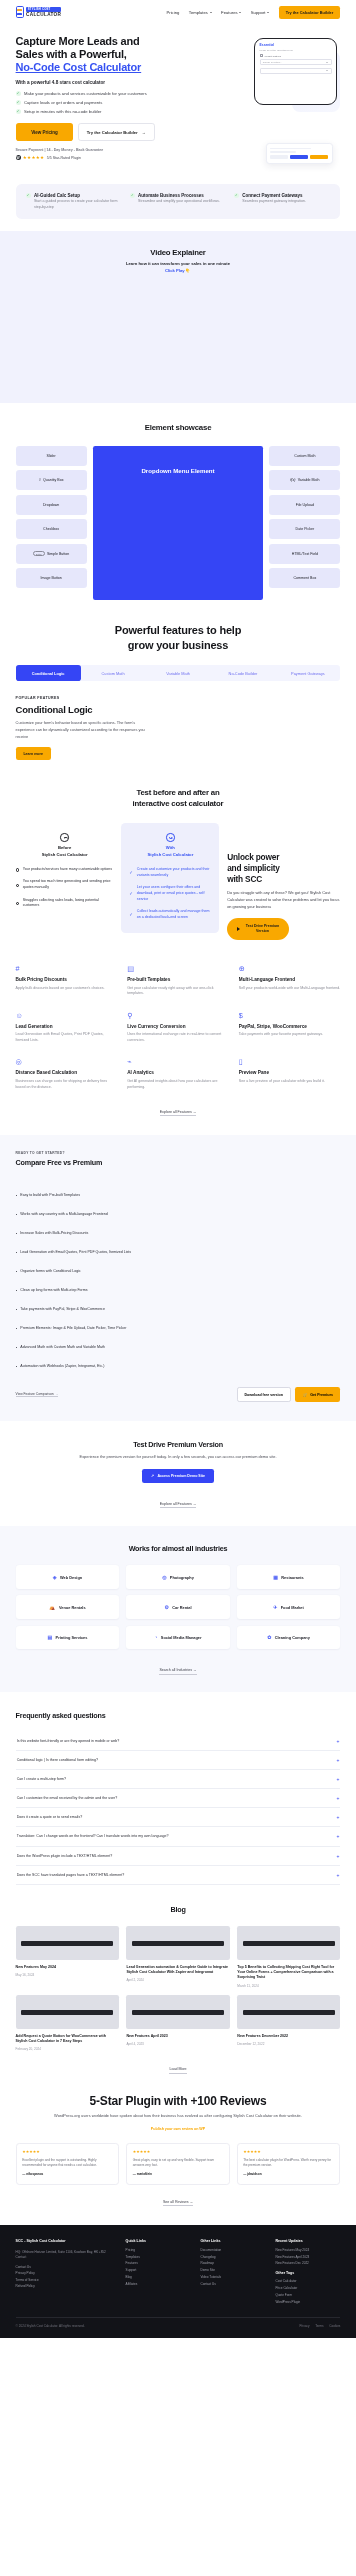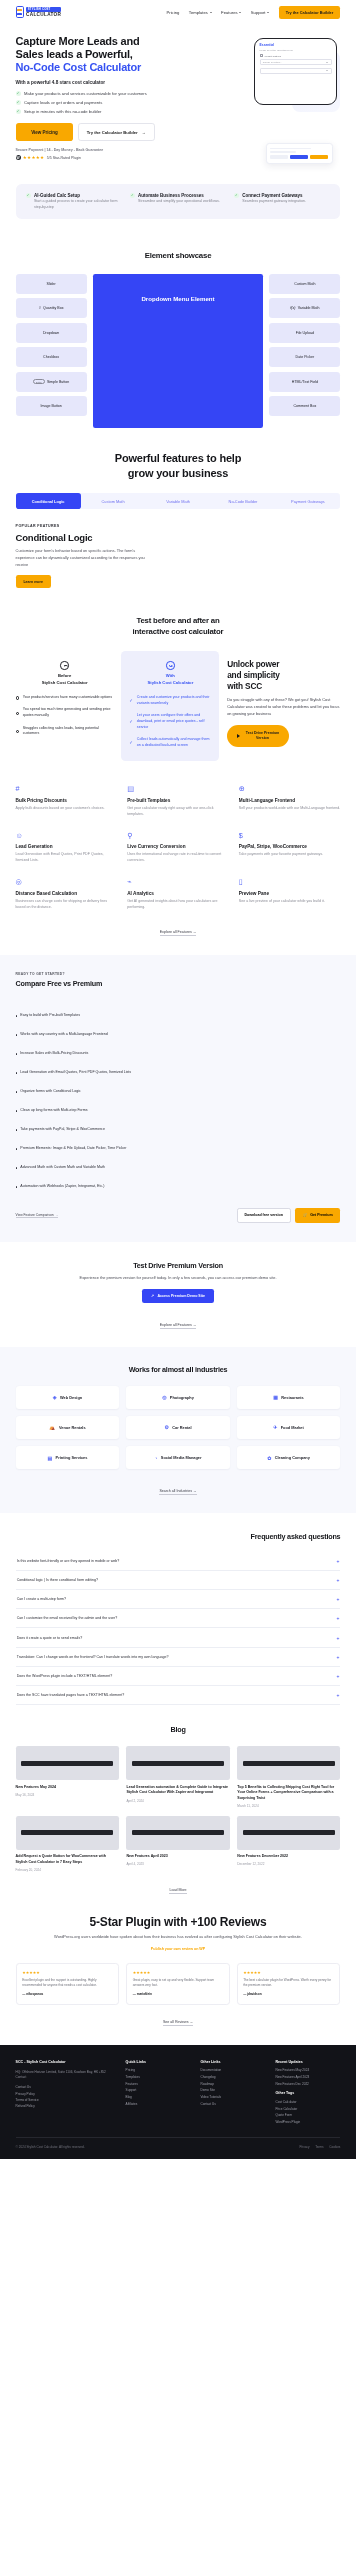--- a/index.html
+++ b/index.html
@@ -33,21 +33,21 @@
   .caret { border-left: 1.4px solid transparent; border-right: 1.4px solid transparent; border-top: 1.7px solid #2c2d33; display: inline-block; }
   .btn-amber {
     background: #f9a800; color: #1a1a1a; font-size: 3.9px; font-weight: 700;
     border: none; border-radius: 2.2px; padding: 3.9px 7.2px; cursor: pointer; white-space: nowrap;
   }
 
   
   .hero { display: flex; padding: 10px 15.6px 16.7px; gap: 5.6px; }
   .hero-left { width: 161px; }
   .hero h1 { font-size: 11px; line-height: 1.22; font-weight: 700; letter-spacing: -0.2px; }
-  .hero h1 .accent { color: #3551f2; }
+  .hero h1 .accent { color: #3551f2; text-decoration: underline; }
   .hero-sub { font-size: 4.7px; font-weight: 700; margin-top: 5px; color: #1d1e24; }
   .checklist { margin-top: 6.1px; display: flex; flex-direction: column; gap: 3.9px; }
   .check-row { display: flex; align-items: center; gap: 3.3px; font-size: 4.2px; color: #3b3c44; }
   .ck {
     width: 5px; height: 5px; border-radius: 50%; background: #e3f7e8; color: #34a853;
     font-size: 3.3px; display: flex; align-items: center; justify-content: center; flex: 0 0 auto;
   }
   .hero-cta { display: flex; gap: 4.5px; margin-top: 9.5px; }
   .cta-primary {
     background: #f9a800; border: none; border-radius: 2.8px; padding: 5.6px 15.6px;
@@ -156,21 +156,21 @@
     border-bottom: 0.7px solid #23242a; border-radius: 0 0 3.9px 3.9px; }
   .face.sad .mouth { border-bottom: none; border-top: 0.7px solid #23242a; border-radius: 3.9px 3.9px 0 0; bottom: 1.6px; }
   .face.blue .mouth { border-bottom-color: #3551f2; }
   .ba-label { text-align: center; font-size: 4.2px; font-weight: 700; margin-top: 3.9px; line-height: 1.5; }
   .ba-label.blue { color: #3551f2; }
   .ba-list { margin-top: 9px; display: flex; flex-direction: column; gap: 6.7px; }
   .ba-item { display: flex; gap: 3.9px; align-items: center; font-size: 3.6px; line-height: 1.6; color: #2c2d35; }
   .ba-item .bullet { width: 3.3px; height: 3.3px; border-radius: 50%; border: 0.8px solid #15161a; flex: 0 0 auto; }
   .ba-item.blue { color: #3551f2; }
   .ba-item .tick { color: #3551f2; font-size: 4.5px; flex: 0 0 auto; }
-  .ba-right { flex: 1; padding-top: 7.8px; }
+  .ba-right { flex: 1; padding-top: 7.8px; margin-top: 21px; }
   .ba-right h3 { font-size: 8.3px; font-weight: 700; line-height: 1.3; letter-spacing: -0.2px; }
   .ba-right p { font-size: 3.9px; color: #3c3d47; line-height: 1.75; margin-top: 5.6px; }
   .btn-round {
     margin-top: 7.8px; background: #f9a800; border: none; border-radius: 12.2px;
     padding: 6.1px 10px; font-size: 3.6px; font-weight: 700; color: #1a1a1a;
     display: flex; align-items: center; gap: 5.6px; cursor: pointer; text-align: center; line-height: 1.4;
   }
   .play-tri { border-left: 3.3px solid #1a1a1a; border-top: 2.2px solid transparent; border-bottom: 2.2px solid transparent; }
 
   
@@ -218,21 +218,21 @@
   .ind { background: #f7f8fd; padding: 18px 15.6px 19px; }
   .ind h2 { font-size: 7.2px; font-weight: 700; text-align: center; letter-spacing: -0.2px; }
   .ind-grid { display: grid; grid-template-columns: repeat(3,1fr); gap: 6.7px; margin-top: 12.2px; }
   .ind-card { background: #fff; border-radius: 3.3px; height: 23.4px; display: flex;
     align-items: center; justify-content: center; gap: 3.3px; font-size: 3.9px; font-weight: 700;
     color: #23242c; cursor: pointer; box-shadow: 0 0.6px 1.7px rgba(30,34,80,.05); }
   .ind-card .ic { color: #5566f6; font-size: 5px; }
 
   
   .faq { padding: 19px 15.6px 0; }
-  .faq h2 { font-size: 7.2px; font-weight: 700; text-align: right; letter-spacing: -0.2px; }
+  .faq h2 { font-size: 7.2px; font-weight: 700; text-align: left; letter-spacing: -0.2px; }
   .faq-list { margin-top: 11px; }
   .faq-item { border-bottom: 0.6px solid #eceef4; padding: 6.1px 1.1px; display: flex;
     align-items: center; font-size: 3.6px; color: #2c2d36; cursor: pointer; }
   .faq-item .plus { margin-left: auto; color: #3545f5; font-size: 5px; }
 
   
   .blog { padding: 20px 15.6px 0; }
   .blog h2 { font-size: 7.2px; font-weight: 700; text-align: center; letter-spacing: -0.2px; }
   .blog-grid { display: grid; grid-template-columns: repeat(3,1fr); gap: 7.8px; margin-top: 12.2px; }
   .post { }
@@ -304,21 +304,21 @@
           <i class="caret"></i>
         </a>
       <button class="btn-amber">Try the Calculator Builder</button>
     </div>
   </div>
 
   <div class="hero">
     <div class="hero-left">
       <h1>
         <span>Capture More Leads and</span><br>
-        <span>Sales leads a Powerful,</span><br>
+        <span>Sales with a Powerful,</span><br>
         <span class="accent">No-Code Cost Calculator</span>
       </h1>
       <div class="hero-sub">With a powerful 4.8 stars cost calculator</div>
       <div class="checklist">
         <div class="check-row">
             <span class="ck">✓</span>
             <span>Make your products and services customizable for your customers</span>
           </div>
         <div class="check-row">
             <span class="ck">✓</span>
@@ -392,20 +392,25 @@
       <div class="strip-item">
         <span class="ck">✓</span>
         <div>
             <h4>Connect Payment Gateways</h4>
             <p>Seamless payment gateway integration.</p>
           </div>
       </div>
     </div>
   </div>
 
+  <div class="video-sec">
+    <div class="sec-title">Video Explainer</div>
+    <div class="sec-sub">Learn how it can transform your sales in one minute</div>
+    <div class="click-play">Click Play 👇</div>
+  </div>
 
   <div class="showcase">
     <div class="sec-title">Element showcase</div>
     <div class="showcase-grid">
       <div class="chip-col">
         <div class="chip">
             <span>Slider</span>
           </div>
         <div class="chip">
             <span>#</span>

